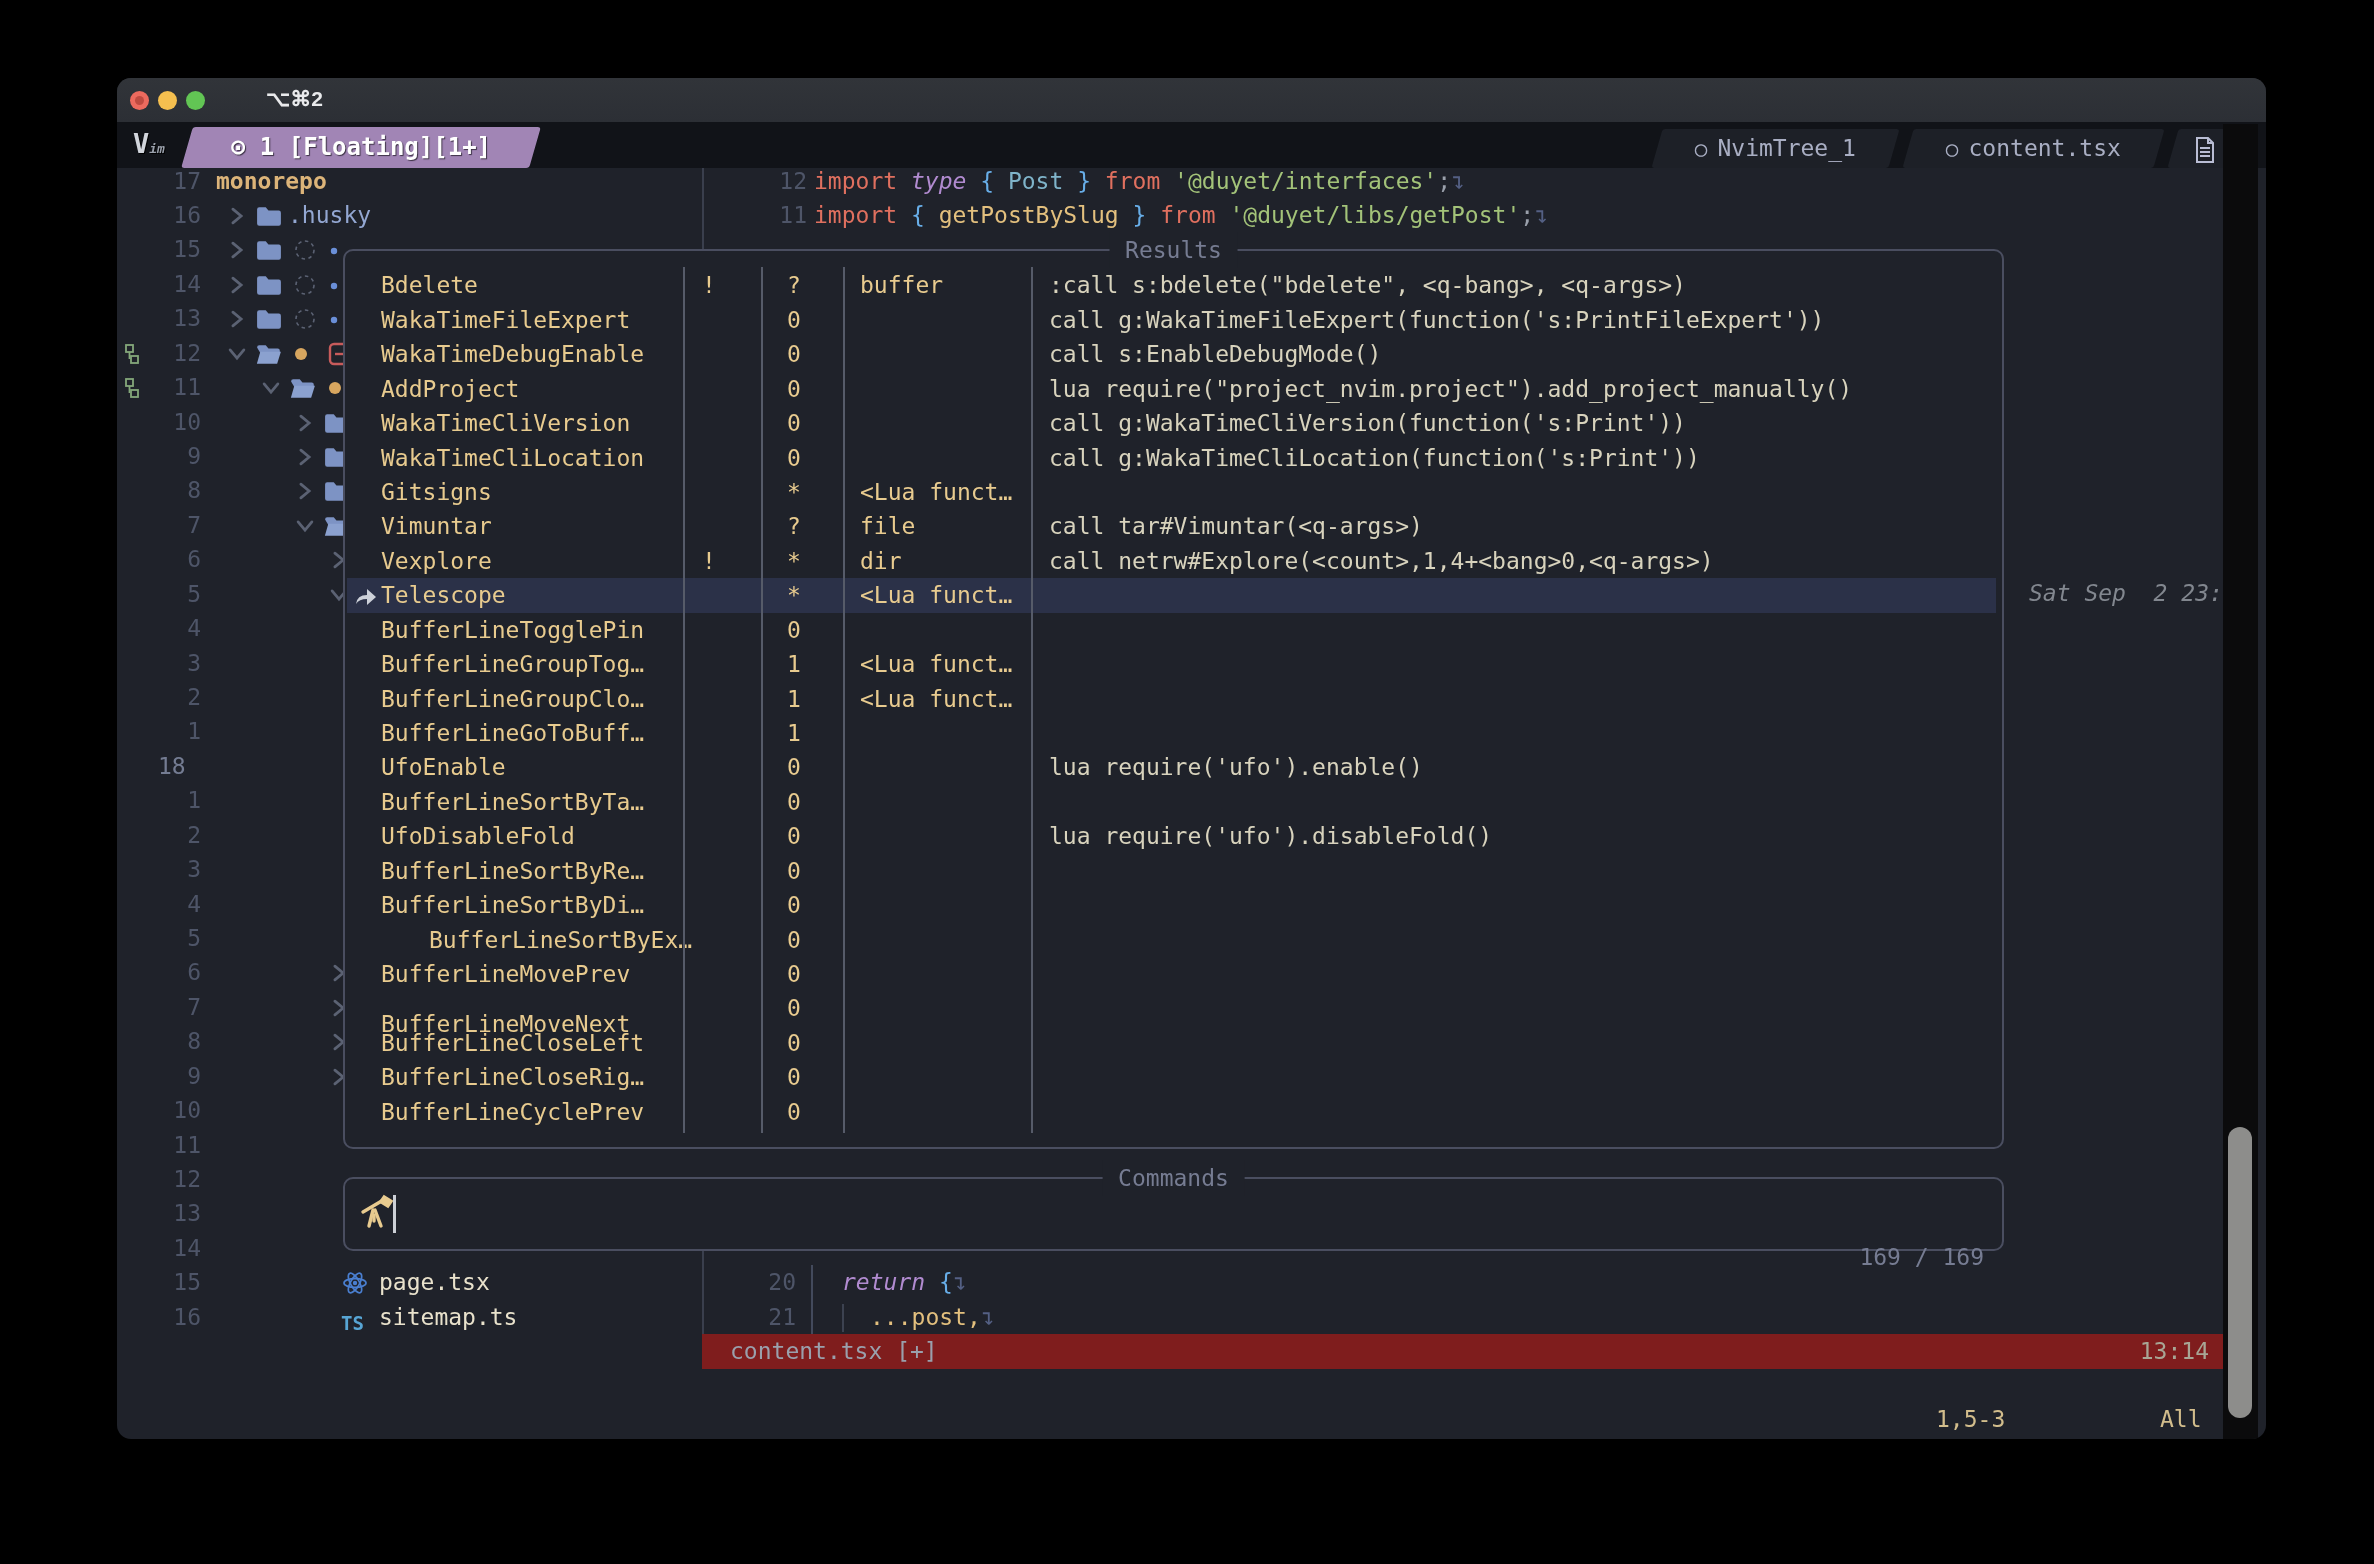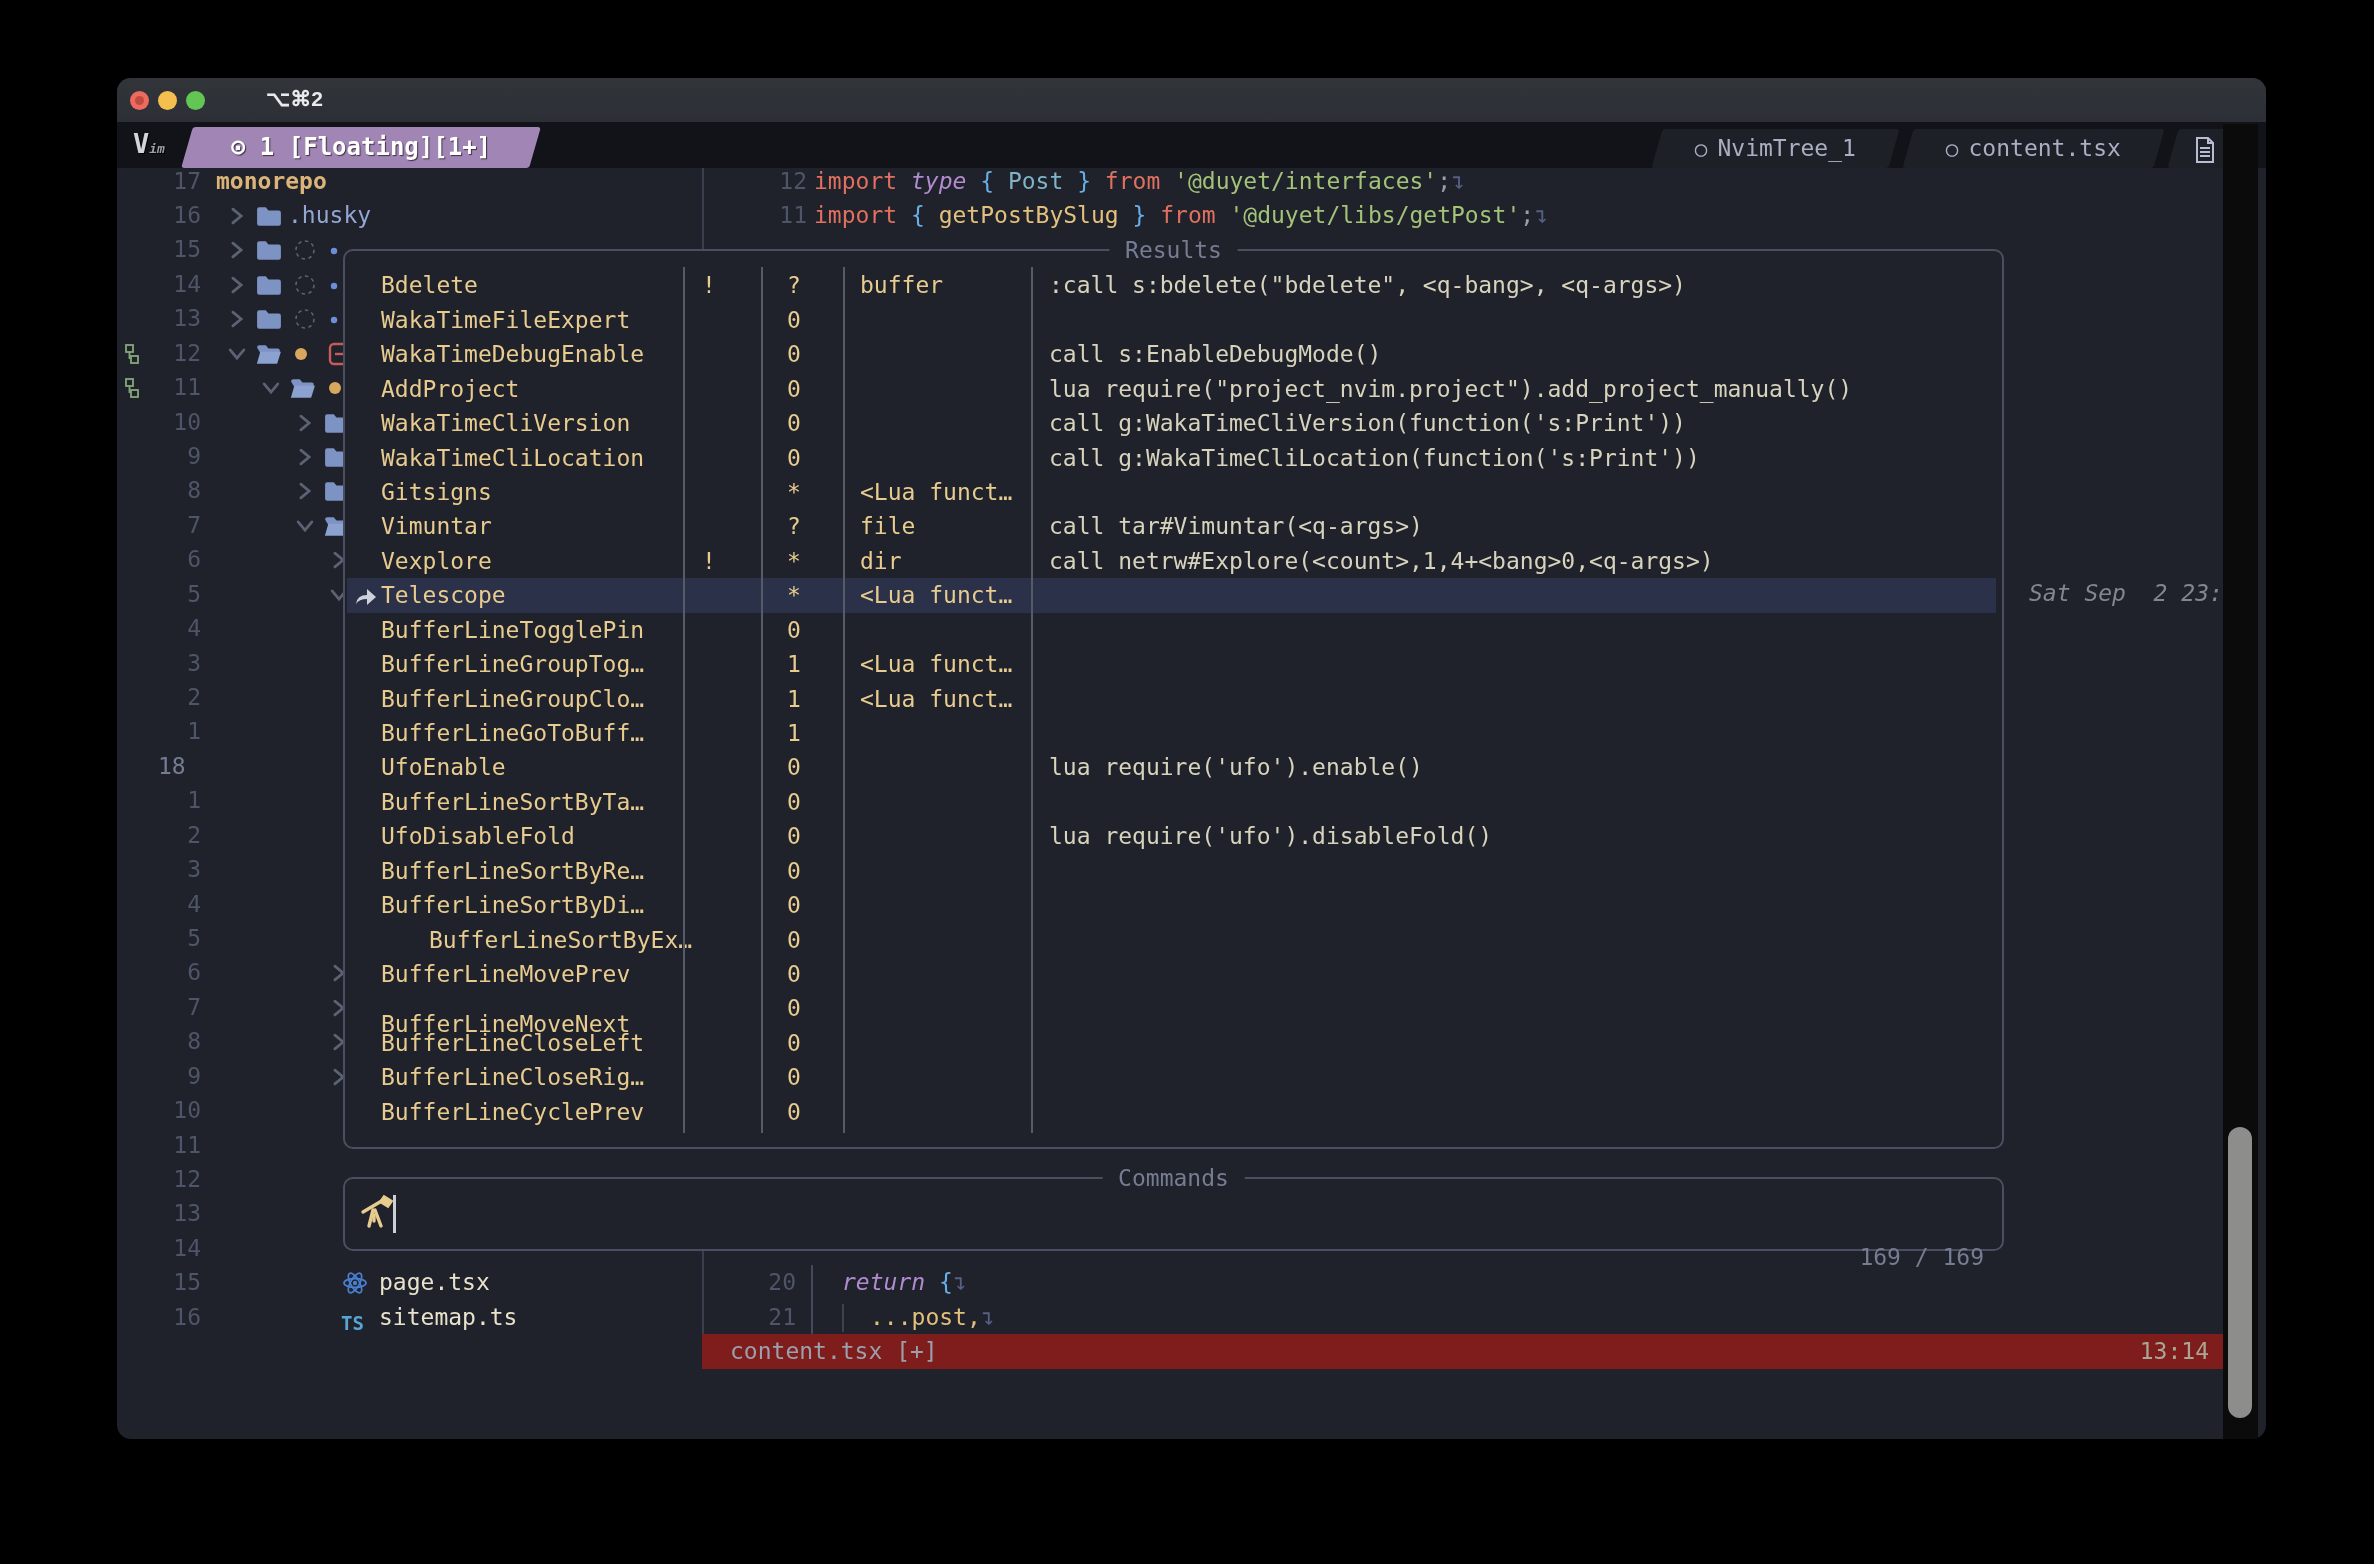--- a/index.html
+++ b/index.html
@@ -266,20 +266,21 @@
           <div class="rrow" style="top:17.4px;">
             <span class="rcell" style="position:absolute;top:0;left:34px;">Bdelete</span>
             <span class="rcell" style="position:absolute;top:0;left:355px;">!</span>
             <span class="rcell" style="position:absolute;top:0;left:440px;">?</span>
             <span class="rcell" style="position:absolute;top:0;left:513px;">buffer</span>
             <span class="rcell rdef" style="position:absolute;top:0;left:702px;">:call s:bdelete("bdelete", &lt;q-bang&gt;, &lt;q-args&gt;)</span>
           </div>
           <div class="rrow" style="top:52px;">
             <span class="rcell" style="position:absolute;top:0;left:34px;">WakaTimeFileExpert</span>
             <span class="rcell" style="position:absolute;top:0;left:440px;">0</span>
+            <span class="rcell rdef" style="position:absolute;top:0;left:702px;">call g:WakaTimeFileExpert(function('s:PrintFileExpert'))</span>
           </div>
           <div class="rrow" style="top:86px;">
             <span class="rcell" style="position:absolute;top:0;left:34px;">WakaTimeDebugEnable</span>
             <span class="rcell" style="position:absolute;top:0;left:440px;">0</span>
             <span class="rcell rdef" style="position:absolute;top:0;left:702px;">call s:EnableDebugMode()</span>
           </div>
           <div class="rrow" style="top:121px;">
             <span class="rcell" style="position:absolute;top:0;left:34px;">AddProject</span>
             <span class="rcell" style="position:absolute;top:0;left:440px;">0</span>
             <span class="rcell rdef" style="position:absolute;top:0;left:702px;">lua require("project_nvim.project").add_project_manually()</span>
@@ -407,20 +408,24 @@
     <div id="codebottom">
         <div class="row" style="left:0;top:1187px;width:2106px;"><span class="lnum" style="position:absolute;top:0;left:579px;width:100px;">20</span><div class="sc-bar"></div><span class="codetext" style="position:absolute;top:0;left:725px;"><span class="typ">return </span><span class="brc">{</span><span class="eol">↴</span></span></div>
         <div class="row" style="left:0;top:1222px;width:2106px;"><span class="lnum" style="position:absolute;top:0;left:579px;width:100px;">21</span><div class="sc-bar"></div><div class="ind-guide"></div><span class="codetext" style="position:absolute;top:0;left:753px;"><span class="yel">...post,</span><span class="eol">↴</span></span></div>
       </div>
 
     <div class="statusline">
       <span class="sl-file">content.tsx [+]</span>
       <span class="sl-time">13:14</span>
     </div>
 
+    <div class="ruler">
+      <span class="ruler-pos">1,5-3</span>
+      <span class="ruler-scroll">All</span>
+    </div>
 
     <div class="sbtrack">
       <div class="sbthumb"></div>
     </div>
 
   </div>
 </div>
 
 
 </body></html>

